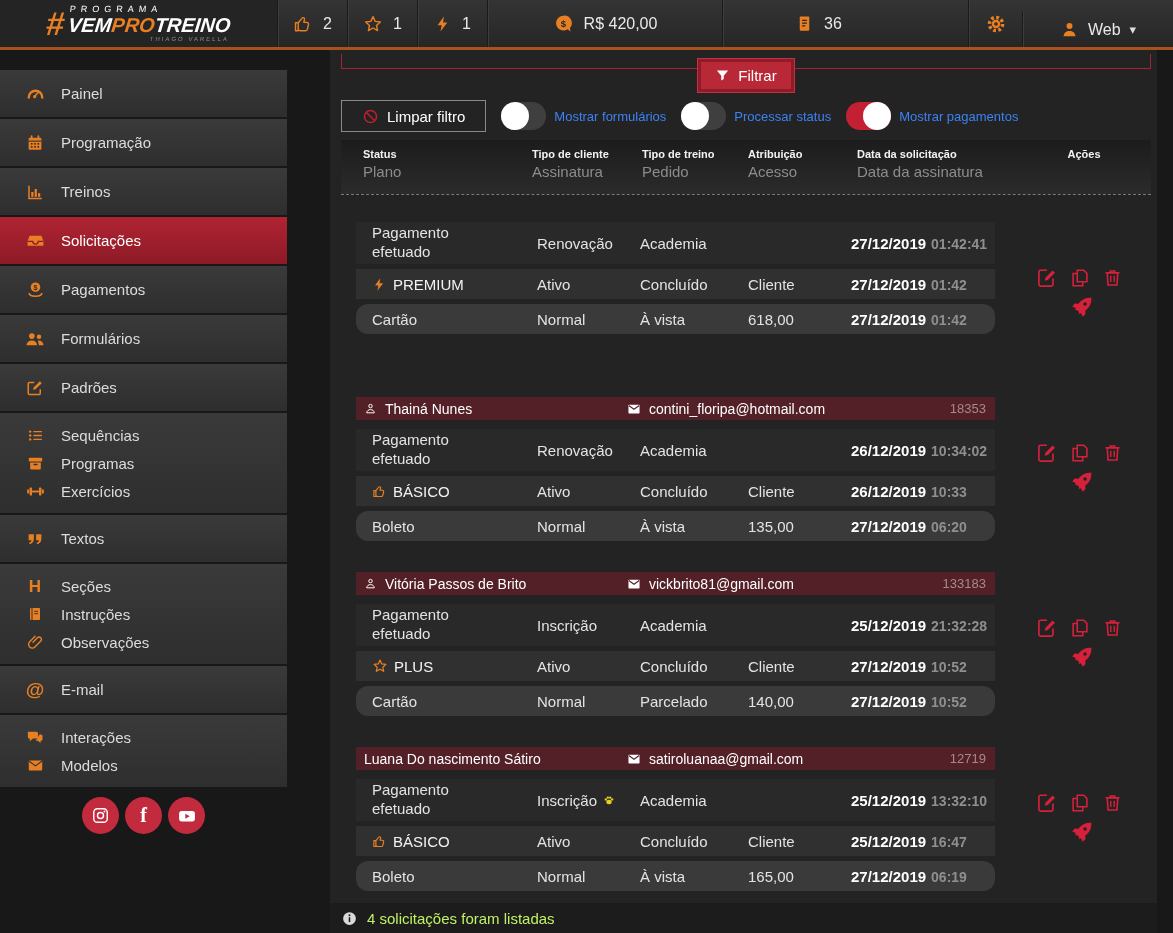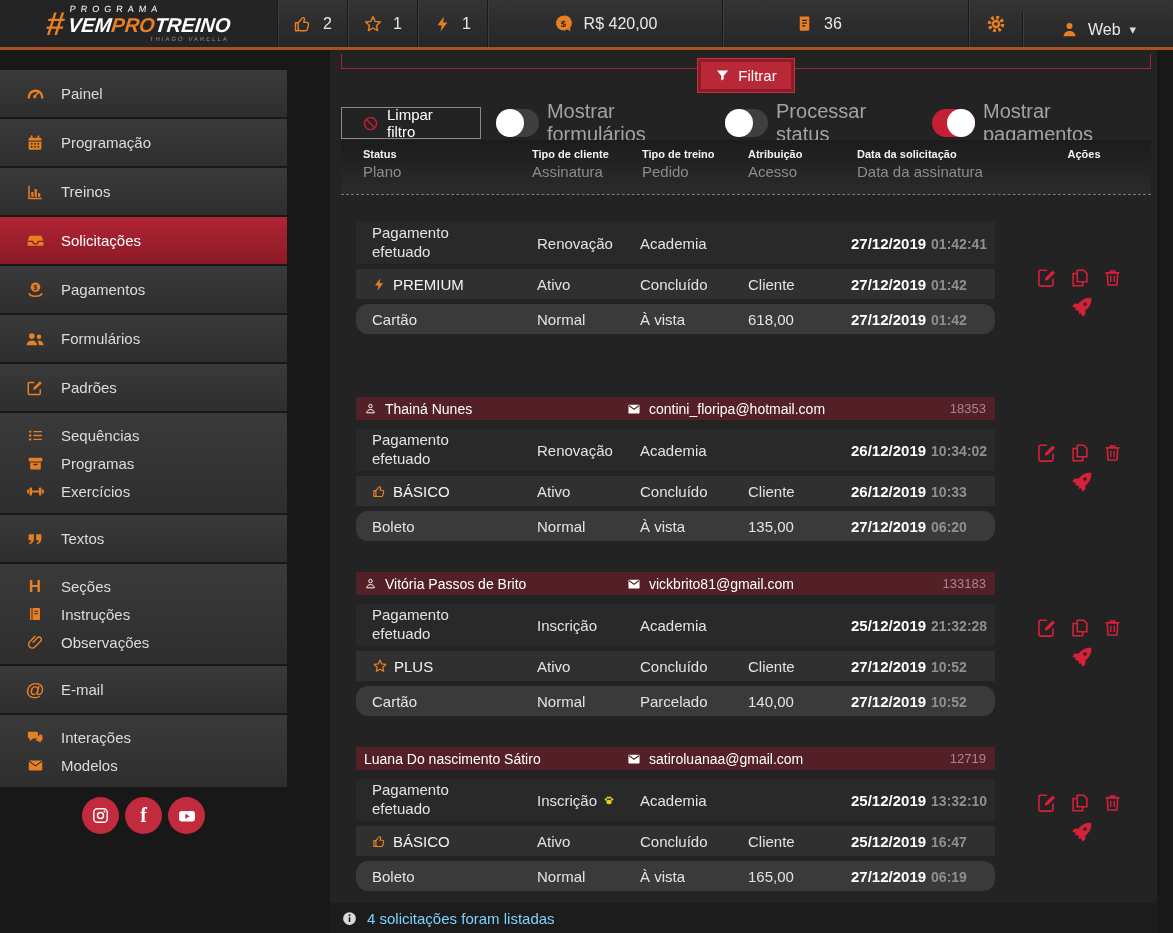--- a/index.html
+++ b/index.html
@@ -60,21 +60,21 @@
                font-size:15px;cursor:pointer;}
   .controls{position:absolute;left:11px;top:50px;display:flex;align-items:center;gap:8px;}
   .limpar-btn{height:30px;padding:0 20px;border:1px solid #8a8a8a;background:transparent;
               color:#fff;font-size:15px;display:flex;align-items:center;gap:8px;cursor:pointer;}
   .limpar-btn .ic{color:#bb2030;}
   .tgroup{display:flex;align-items:center;gap:8px;margin-left:7px;}
   .toggle{width:45px;height:28px;border-radius:15px;background:#3f3f3f;position:relative;cursor:pointer;}
   .toggle .knob{position:absolute;top:0;left:0;width:28px;height:28px;border-radius:50%;background:#fff;}
   .toggle.on{background:#c32133;}
   .toggle.on .knob{left:auto;right:0;}
-  .tlabel{color:#a3a3a3;font-size:20px;}
+  .tlabel{color:#3b82f6;font-size:13px;}
 
   
   .thead{position:absolute;left:11px;top:90px;width:810px;height:55px;box-sizing:border-box;
          background:linear-gradient(180deg,#1c1c1c,#2b2b2b);border-bottom:1px dashed #7a7a7a;
          display:grid;grid-template-columns:169px 110px 106px 109px 160px 1fr;
          padding:8px 0 0 22px;}
   .th .a{font-weight:bold;font-size:11px;color:#f2f2f2;line-height:1.25;}
   .th .b{font-size:15px;color:#8c8c8c;line-height:1.35;}
   .th.center{text-align:center;}
 
@@ -100,21 +100,21 @@
   .plancell .ic{color:#e87f23;}
   .cellic{display:flex;align-items:center;gap:5px;}
   .actions{position:absolute;left:695px;top:45px;width:120px;}
   .arow{display:flex;gap:11px;}
   .abtn{color:#d7203a;cursor:pointer;}
   .rocket{margin:5px 0 0 33px;color:#d7203a;cursor:pointer;}
 
   
   .footerbar{position:absolute;left:0;top:853px;width:100%;height:30px;background:#1c1c1c;
              box-sizing:border-box;display:flex;align-items:center;gap:9px;padding-left:11px;
-             color:#7dd3fc;font-size:15px;}
+             color:#bef264;font-size:15px;}
 </style>
 </head>
 <body>
 
 <div class="topbar">
   <div class="logo-zone">
     <div class="logo">
       <span class="hash">#</span>
       <span class="logo-lines">
         <span class="logo-l1">PROGRAMA</span>

